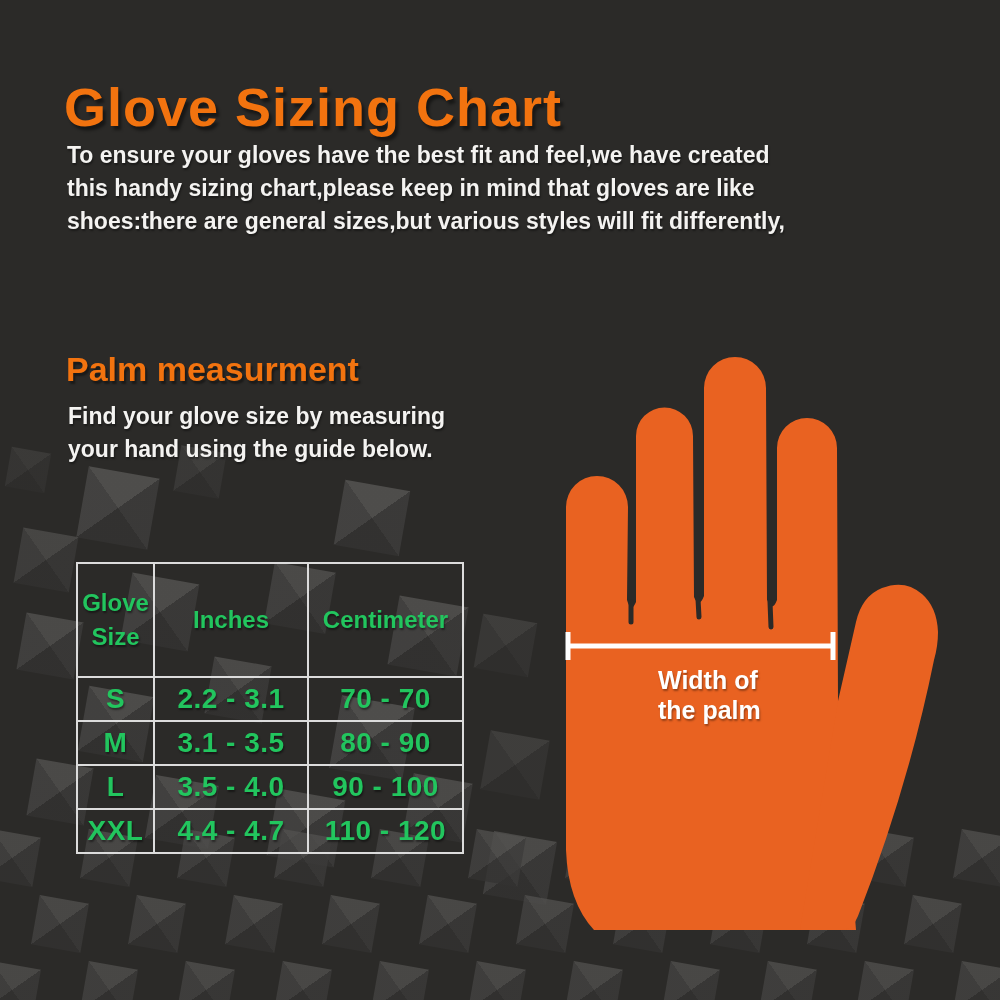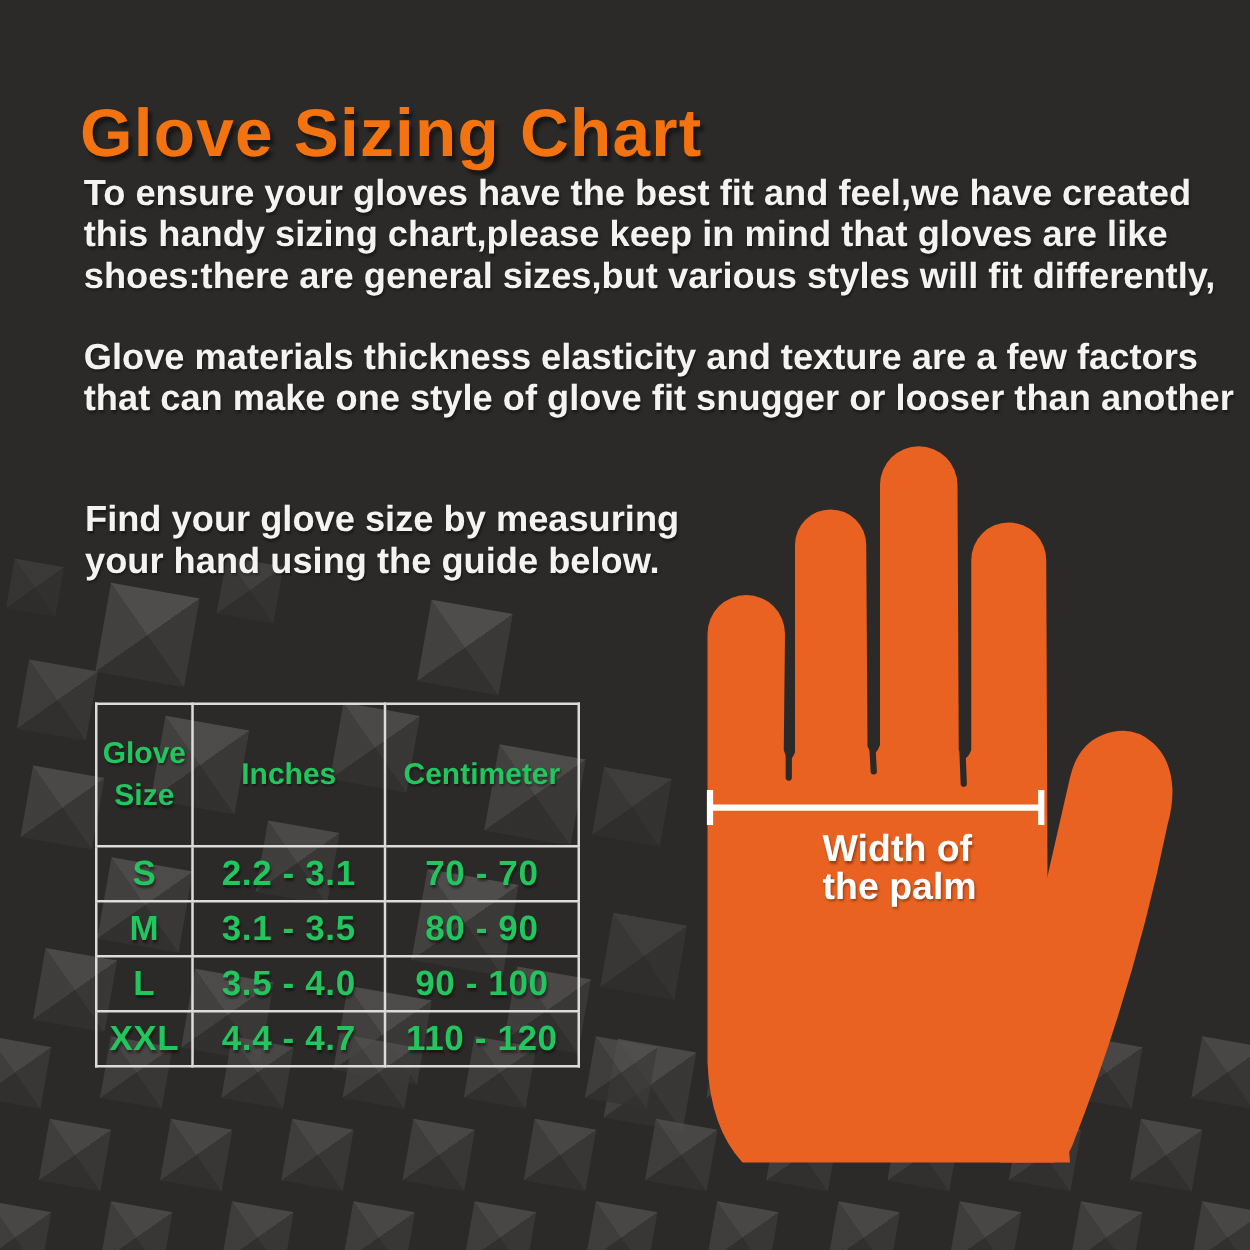--- a/index.html
+++ b/index.html
@@ -11,21 +11,21 @@
   .pyr{position:absolute;pointer-events:none;
     background:conic-gradient(from 45deg,#3c3b3a 0 90deg,#333231 90deg 180deg,#454443 180deg 270deg,#52514f 270deg 360deg);
   }
   #content{position:absolute;inset:0;}
   .page-title{
     position:absolute;left:64px;top:76px;
     font-size:54px;font-weight:bold;letter-spacing:1px;color:#f2730f;
     text-shadow:3px 4px 3px rgba(0,0,0,.45);white-space:nowrap;
   }
   .body-text{
-    position:absolute;color:#f4f3f1;font-weight:bold;font-size:29px;
+    position:absolute;color:#f4f3f1;font-weight:bold;font-size:23px;
     line-height:33px;white-space:pre-line;text-shadow:1px 2px 2px rgba(0,0,0,.4);
   }
   .para1{left:67px;top:139px;}
   .para2{left:67px;top:270px;}
   .section-heading{
     position:absolute;left:66px;top:350px;
     font-size:34px;font-weight:bold;color:#f2730f;
     text-shadow:2px 3px 2px rgba(0,0,0,.4);white-space:nowrap;
   }
   .para3{left:68px;top:400px;}
@@ -36,21 +36,21 @@
   }
   table.size-table th,table.size-table td{
     border:2px solid #dcdcdc;text-align:center;vertical-align:middle;
     padding:0;background:transparent;
   }
   table.size-table th{height:112px;font-size:24px;font-weight:bold;line-height:34px;}
   table.size-table td{height:42px;font-size:28px;font-weight:bold;letter-spacing:.5px;}
   #glove-figure{position:absolute;left:560px;top:350px;width:420px;height:600px;}
   .glove-label{
     position:absolute;left:658px;top:665px;
-    color:#fff;font-size:30px;font-weight:bold;line-height:30px;
+    color:#fff;font-size:25px;font-weight:bold;line-height:30px;
     white-space:pre-line;text-shadow:1px 2px 2px rgba(0,0,0,.35);
   }
 </style>
 </head>
 <body>
 
 <div id="canvas">
 
   <div id="pattern-layer">
       <div class="pyr" style="left: 82px; top: 472px; width: 72px; height: 72px; opacity: 0.9; transform: rotate(10deg);"></div>
@@ -106,23 +106,22 @@
       <div class="pyr" style="left: 957px; top: 965px; width: 50px; height: 50px; opacity: 0.75; transform: rotate(10deg);"></div>
     </div>
 
   <div id="content">
 
     <div class="page-title">Glove Sizing Chart</div>
 
     <div class="body-text para1">To ensure your gloves have the best fit and feel,we have created
 this handy sizing chart,please keep in mind that gloves are like
 shoes:there are general sizes,but various styles will fit differently,</div>
-    <div class="body-text para2">Glove materials thickness elasticity and texture are a few factors
-that can make one style of glove fit snugger or looser than another</div>
-
+
+    <div class="section-heading">Palm measurment</div>
     <div class="body-text para3">Find your glove size by measuring
 your hand using the guide below.</div>
 
     <table class="size-table">
       <colgroup>
         <col style="width:77px">
           <col style="width:154px">
           <col style="width:155px">
       </colgroup>
       <thead>

